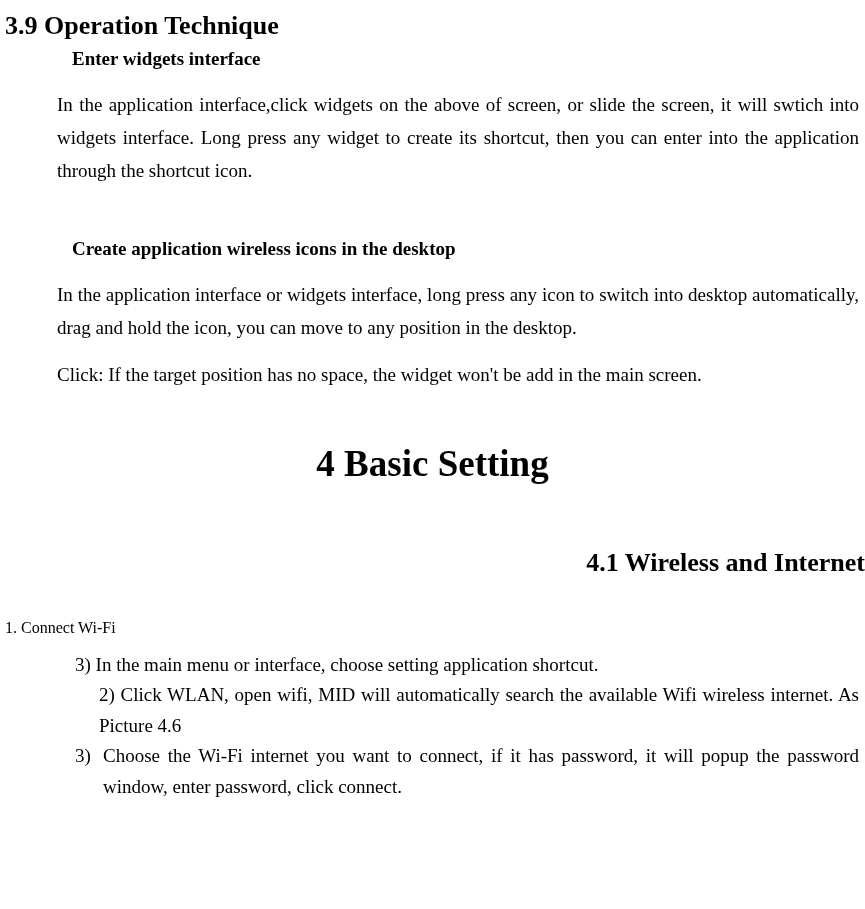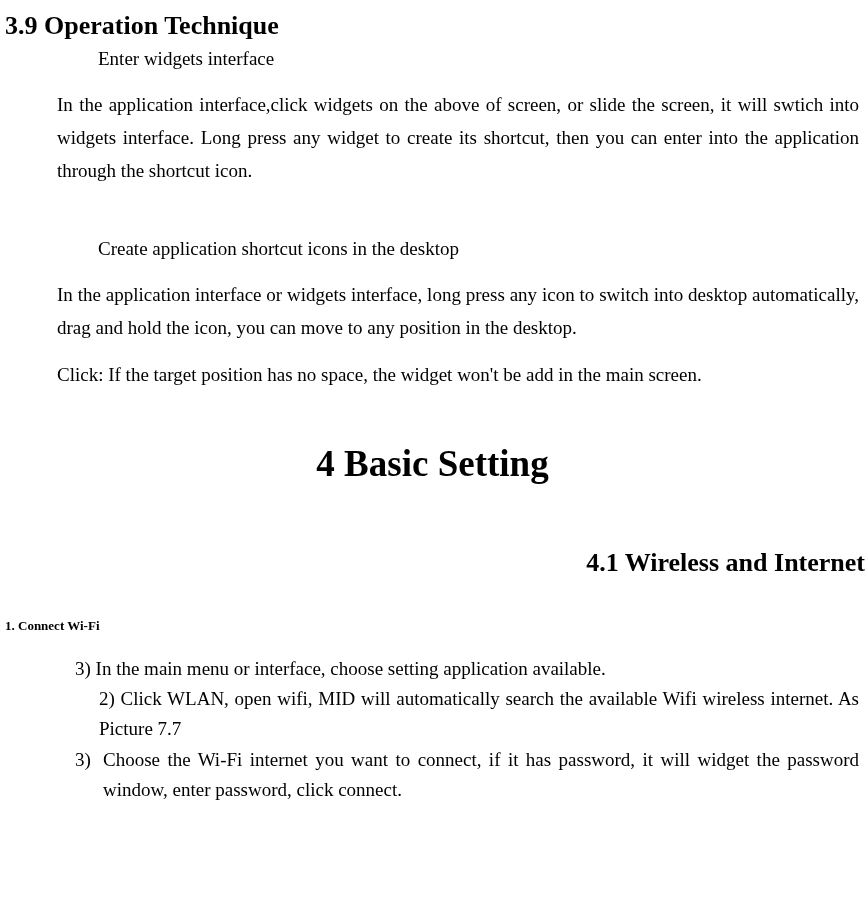--- a/index.html
+++ b/index.html
@@ -16,23 +16,23 @@
       padding: 0;
       line-height: 1.5;
     }
     .heading-39 {
       font-size: 26px;
       font-weight: bold;
       margin-top: 6px;
       margin-left: 5px;
     }
     .subheading-bold {
-      font-weight: normal;
+      font-weight: bold;
       font-size: 19px;
-      margin-left: 98px;
+      margin-left: 72px;
       margin-bottom: 14px;
     }
     .paragraph {
       font-size: 19px;
       margin-left: 57px;
       margin-right: 6px;
       text-align: justify;
       line-height: 1.75;
       margin-bottom: 14px;
     }
@@ -47,23 +47,23 @@
       margin-bottom: 52px;
     }
     .heading-41 {
       font-size: 26px;
       font-weight: bold;
       margin-bottom: 34px;
       margin-left: 5px;
       text-align: right;
     }
     .connect-heading {
-      font-size: 13px;
-      font-weight: bold;
-      margin-bottom: 18px;
+      font-size: 16px;
+      font-weight: normal;
+      margin-bottom: 10px;
       margin-left: 5px;
     }
     .list-item-1 {
       font-size: 19px;
       margin-left: 75px;
       line-height: 1.6;
     }
     .list-item-2 {
       font-size: 19px;
       margin-left: 99px;
@@ -95,34 +95,34 @@
 <body>
 
 <div class="heading-39">3.9 Operation Technique</div>
 
 <div class="subheading-bold">Enter widgets interface</div>
 
 <div class="paragraph">In the application interface,click widgets on the above of screen, or slide the screen, it will swtich into widgets interface. Long press any widget to create its shortcut, then you can enter into the application through the shortcut icon.</div>
 
 <div class="spacer-1"></div>
 
-<div class="subheading-bold">Create application shortcut icons in the desktop</div>
+<div class="subheading-bold">Create application wireless icons in the desktop</div>
 
 <div class="paragraph">In the application interface or widgets interface, long press any icon to switch into desktop automatically, drag and hold the icon, you can move to any position in the desktop.</div>
 
 <div class="paragraph">Click: If the target position has no space, the widget won't be add in the main screen.</div>
 
 <div class="center-heading">4 Basic Setting</div>
 
 <div class="heading-41">4.1 Wireless and Internet</div>
 
 <div class="connect-heading">1. Connect Wi-Fi</div>
 
 <div class="list-item-1">
-  <span>3) In the main menu or interface, choose </span><span class="bold">setting</span><span> application available.</span>
+  <span>3) In the main menu or interface, choose </span><span class="bold">setting</span><span> application shortcut.</span>
 </div>
 
-<div class="list-item-2">2) Click WLAN, open wifi, MID will automatically search the available Wifi wireless internet. As Picture 7.7</div>
+<div class="list-item-2">2) Click WLAN, open wifi, MID will automatically search the available Wifi wireless internet. As Picture 4.6</div>
 
 <div class="l3-wrap">
   <div class="l3-num">3)</div>
-  <div class="l3-text">Choose the Wi-Fi internet you want to connect, if it has password, it will widget the password window, enter password, click connect.</div>
+  <div class="l3-text">Choose the Wi-Fi internet you want to connect, if it has password, it will popup the password window, enter password, click connect.</div>
 </div>
 
 </body></html>

